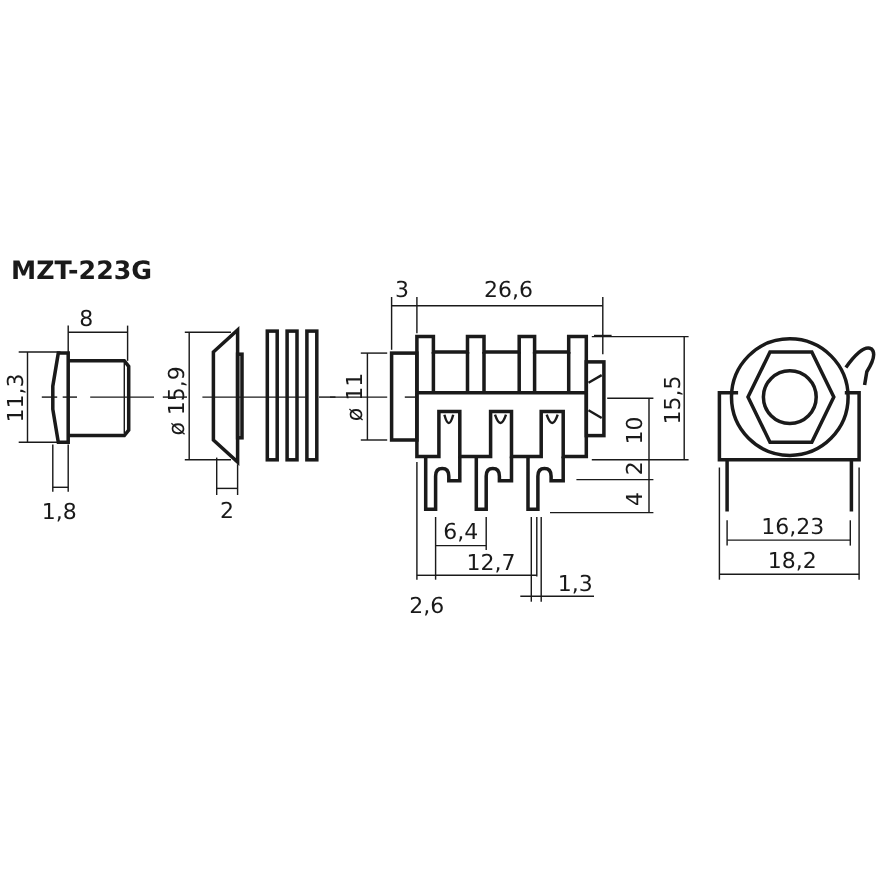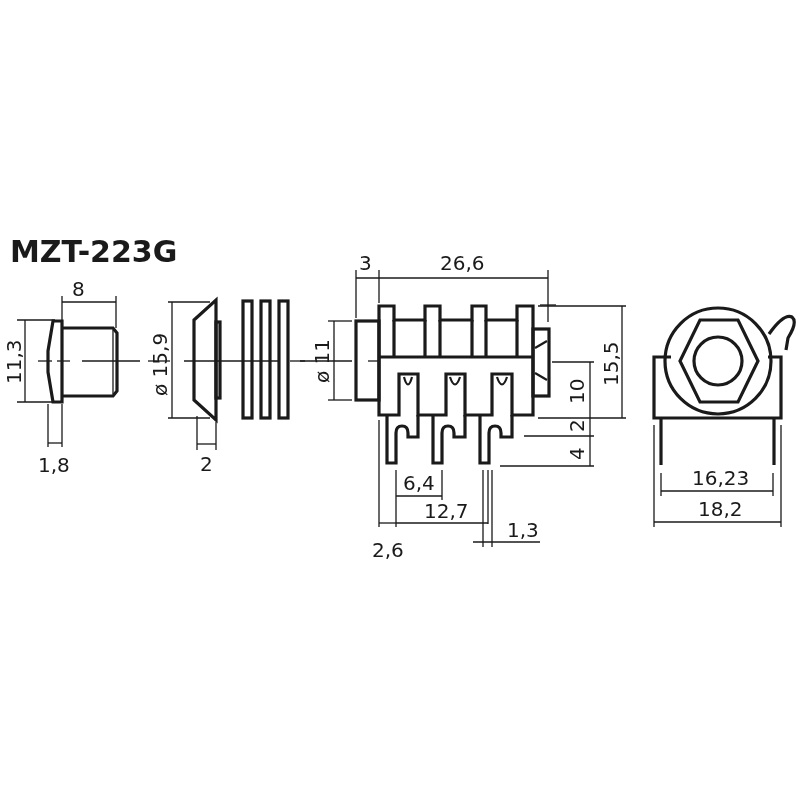--- a/index.html
+++ b/index.html
@@ -1,18 +1,18 @@
 <!DOCTYPE html>
 <html><head>
   <meta charset="utf-8">
   <style>
     html, body { margin: 0; padding: 0; background: #ffffff; }
     body { width: 800px; height: 800px; position: relative; overflow: hidden; }
     #canvas { position: absolute; left: 0; top: 0; width: 800px; height: 800px; }
-    .title { position: absolute; left: 10px; top: 234px; font-family: "DejaVu Sans", sans-serif; font-weight: bold; font-size: 30px; color: #1a1a1a; letter-spacing: 0px; }
+    .title { position: absolute; left: 10px; top: 234px; font-family: "DejaVu Sans", sans-serif; font-weight: bold; font-size: 23px; color: #1a1a1a; letter-spacing: 0px; }
     svg text { font-family: "DejaVu Sans", sans-serif; font-size: 20px; fill: #1a1a1a; }
     .thick { stroke: #1a1a1a; stroke-width: 3.2; fill: none; stroke-linejoin: miter; }
     .med { stroke: #1a1a1a; stroke-width: 2.2; fill: none; }
     .thin { stroke: #1a1a1a; stroke-width: 1.3; fill: none; }
   </style>
 </head>
 <body>
 
 <div class="title">MZT-223G</div>
 

